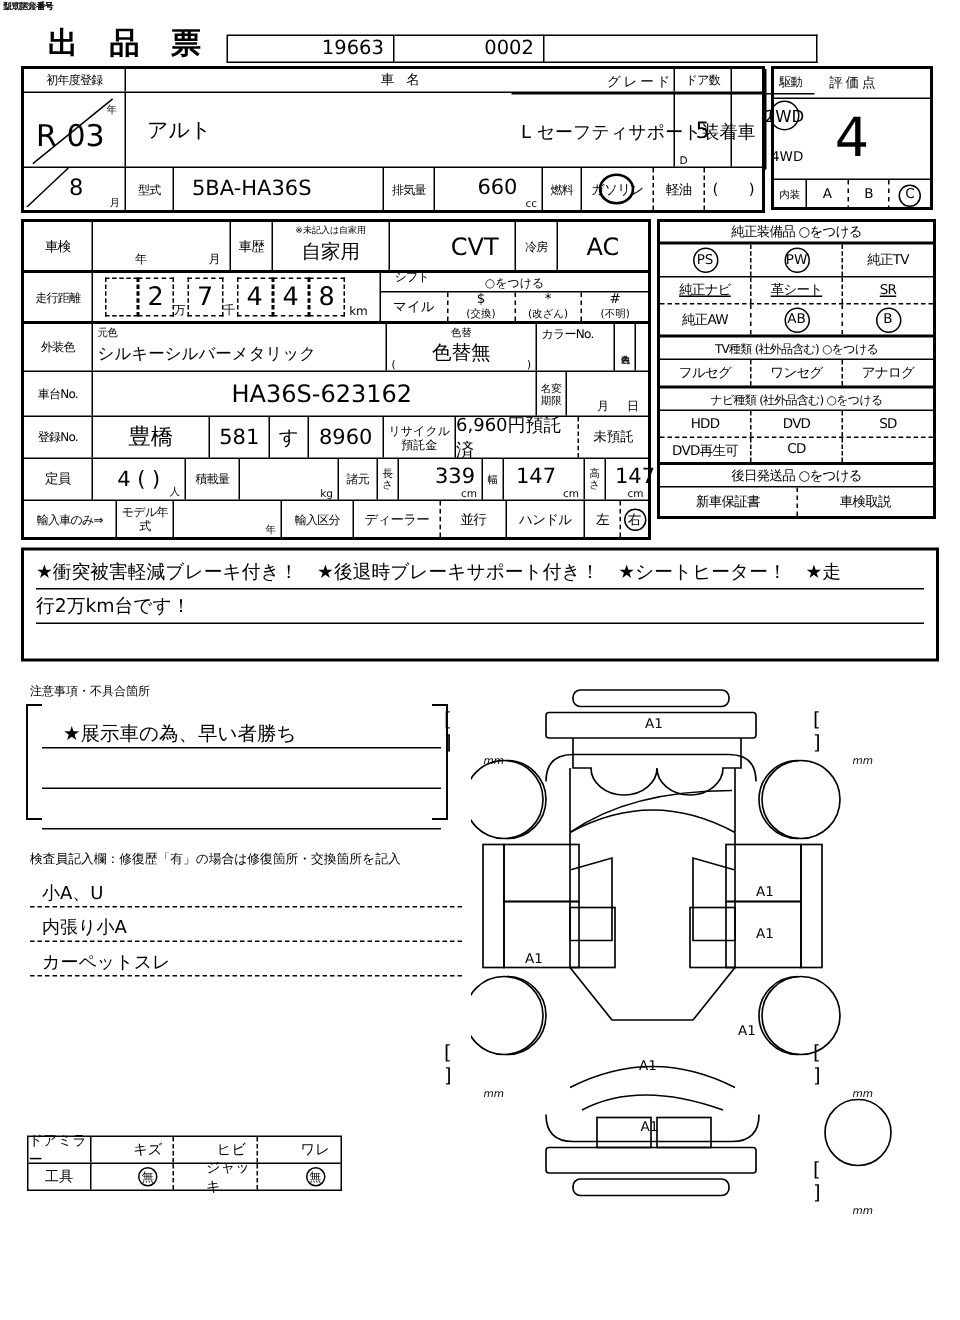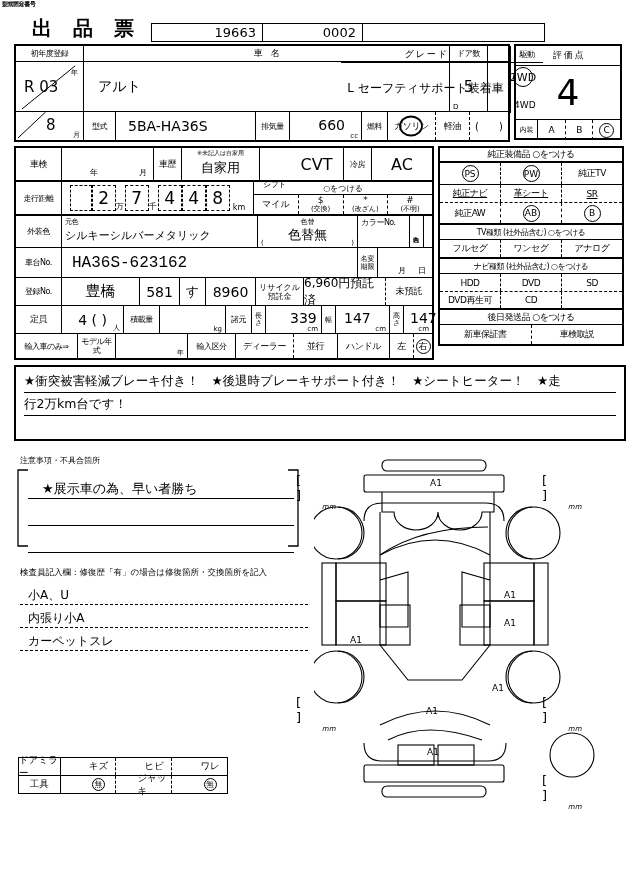--- a/index.html
+++ b/index.html
@@ -80,21 +80,21 @@
         <div class="c lbl9" style="flex:1;">車　名</div>
         <div class="c lbl" style="width:38px;">ドア数</div>
         <div class="c" style="width:20px;border-right:none;"></div>
       </div>
 
       <div class="r" style="height:50px;">
         <div class="c" style="width:68px;overflow:hidden;">
           <svg class="diag" viewBox="0 0 68 50" preserveAspectRatio="none">
             <line x1="6" y1="48" x2="60" y2="4" stroke="#000" stroke-width="1"></line>
           </svg>
-          <span style="position:absolute;left:8px;top:16px;font-size:15px;">R 03</span>
+          <span style="position:absolute;left:8px;top:16px;font-size:20px;">R 03</span>
           <span style="position:absolute;right:5px;top:6px;font-size:7px;">年</span>
         </div>
         <div class="c" style="flex:1;justify-content:flex-start;">
           <span style="font-size:14px;padding-left:14px;">アルト</span>
         </div>
         <div class="c" style="width:38px;">
           <span style="font-size:15px;">5</span>
           <span class="bl">D</span>
         </div>
         <div class="c" style="width:20px;border-right:none;"></div>
@@ -234,21 +234,21 @@
         </div>
         <div class="c" style="width:52px;justify-content:flex-start;">
           <span class="tl" style="font-size:8px;">カラーNo.</span>
         </div>
         <div class="c" style="width:14px;font-size:6px;line-height:7px;writing-mode:vertical-rl;">内装色</div>
         <div class="c" style="flex:1;border-right:none;"></div>
       </div>
 
       <div class="r" style="height:30px;">
         <div class="c lbl" style="width:46px;">車台No.</div>
-        <div class="c" style="width:296px;justify-content:flex-start;font-family:Liberation Mono, monospace;">
+        <div class="c" style="width:296px;justify-content:center;">
           <span style="font-size:16px;padding-left:10px;">HA36S-623162</span>
         </div>
         <div class="c" style="width:20px;font-size:7px;line-height:8px;text-align:center;">
             <span>名変期限</span>
           </div>
         <div class="c" style="flex:1;border-right:none;">
           <span style="position:absolute;right:26px;bottom:1px;font-size:8px;">月</span>
           <span style="position:absolute;right:6px;bottom:1px;font-size:8px;">日</span>
         </div>
       </div>

